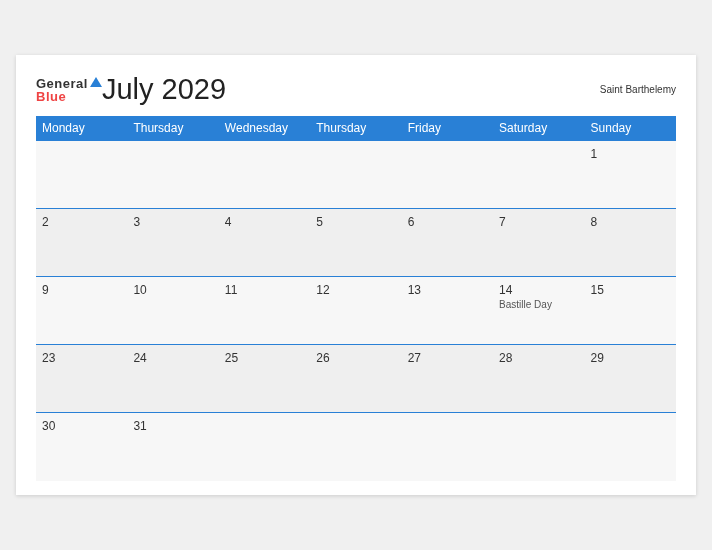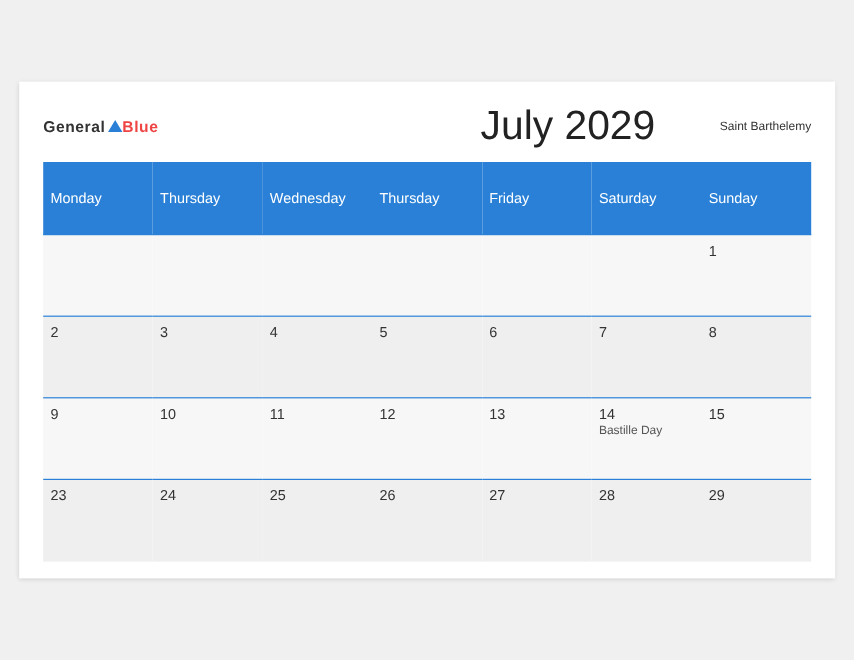--- a/index.html
+++ b/index.html
@@ -19,21 +19,21 @@
       box-shadow: 0 1px 4px rgba(0,0,0,0.15);
     }
     .header {
       display: flex;
       align-items: center;
       justify-content: space-between;
       margin-bottom: 10px;
     }
     .logo {
       display: flex;
-      flex-direction: row;
+      flex-direction: column;
       line-height: 1;
     }
     .logo-general {
       font-size: 13px;
       font-weight: bold;
       color: #333;
       letter-spacing: 0.5px;
     }
     .logo-blue {
       font-size: 13px;
@@ -47,42 +47,42 @@
       height: 0;
       border-left: 6px solid transparent;
       border-right: 6px solid transparent;
       border-bottom: 10px solid #2980d6;
       margin-left: 2px;
       vertical-align: middle;
       position: relative;
       top: -2px;
     }
     .month-title {
-      font-size: 34px;
+      font-size: 29px;
       font-weight: 300;
       color: #222;
-      text-align: right;
+      text-align: left;
       flex: 1;
     }
     .region {
       font-size: 10px;
       color: #333;
       text-align: right;
       min-width: 130px;
     }
     .calendar-grid {
       width: 100%;
       border-collapse: collapse;
     }
     .calendar-grid th {
       background: #2980d6;
       color: #fff;
       font-size: 12px;
       font-weight: normal;
-      padding: 23px 6px;
+      padding: 5px 6px;
       text-align: left;
       border: none;
     }
     .calendar-grid td {
       vertical-align: top;
       padding: 6px 6px 18px 6px;
       font-size: 12px;
       color: #333;
       border-top: 1.5px solid #2980d6;
       background: #f7f7f7;
@@ -212,15 +212,28 @@
           <td>
             <span class="day-num">27</span>
           </td>
           <td>
             <span class="day-num">28</span>
           </td>
           <td>
             <span class="day-num">29</span>
           </td>
         </tr>
+        <tr>
+          <td>
+            <span class="day-num">30</span>
+          </td>
+          <td>
+            <span class="day-num">31</span>
+          </td>
+          <td class="empty-cell" style="border-top: 1.5px solid rgb(41, 128, 214);"></td>
+          <td class="empty-cell" style="border-top: 1.5px solid rgb(41, 128, 214);"></td>
+          <td class="empty-cell" style="border-top: 1.5px solid rgb(41, 128, 214);"></td>
+          <td class="empty-cell" style="border-top: 1.5px solid rgb(41, 128, 214);"></td>
+          <td class="empty-cell" style="border-top: 1.5px solid rgb(41, 128, 214);"></td>
+        </tr>
       </tbody>
   </table>
 </div>
 
 </body></html>

